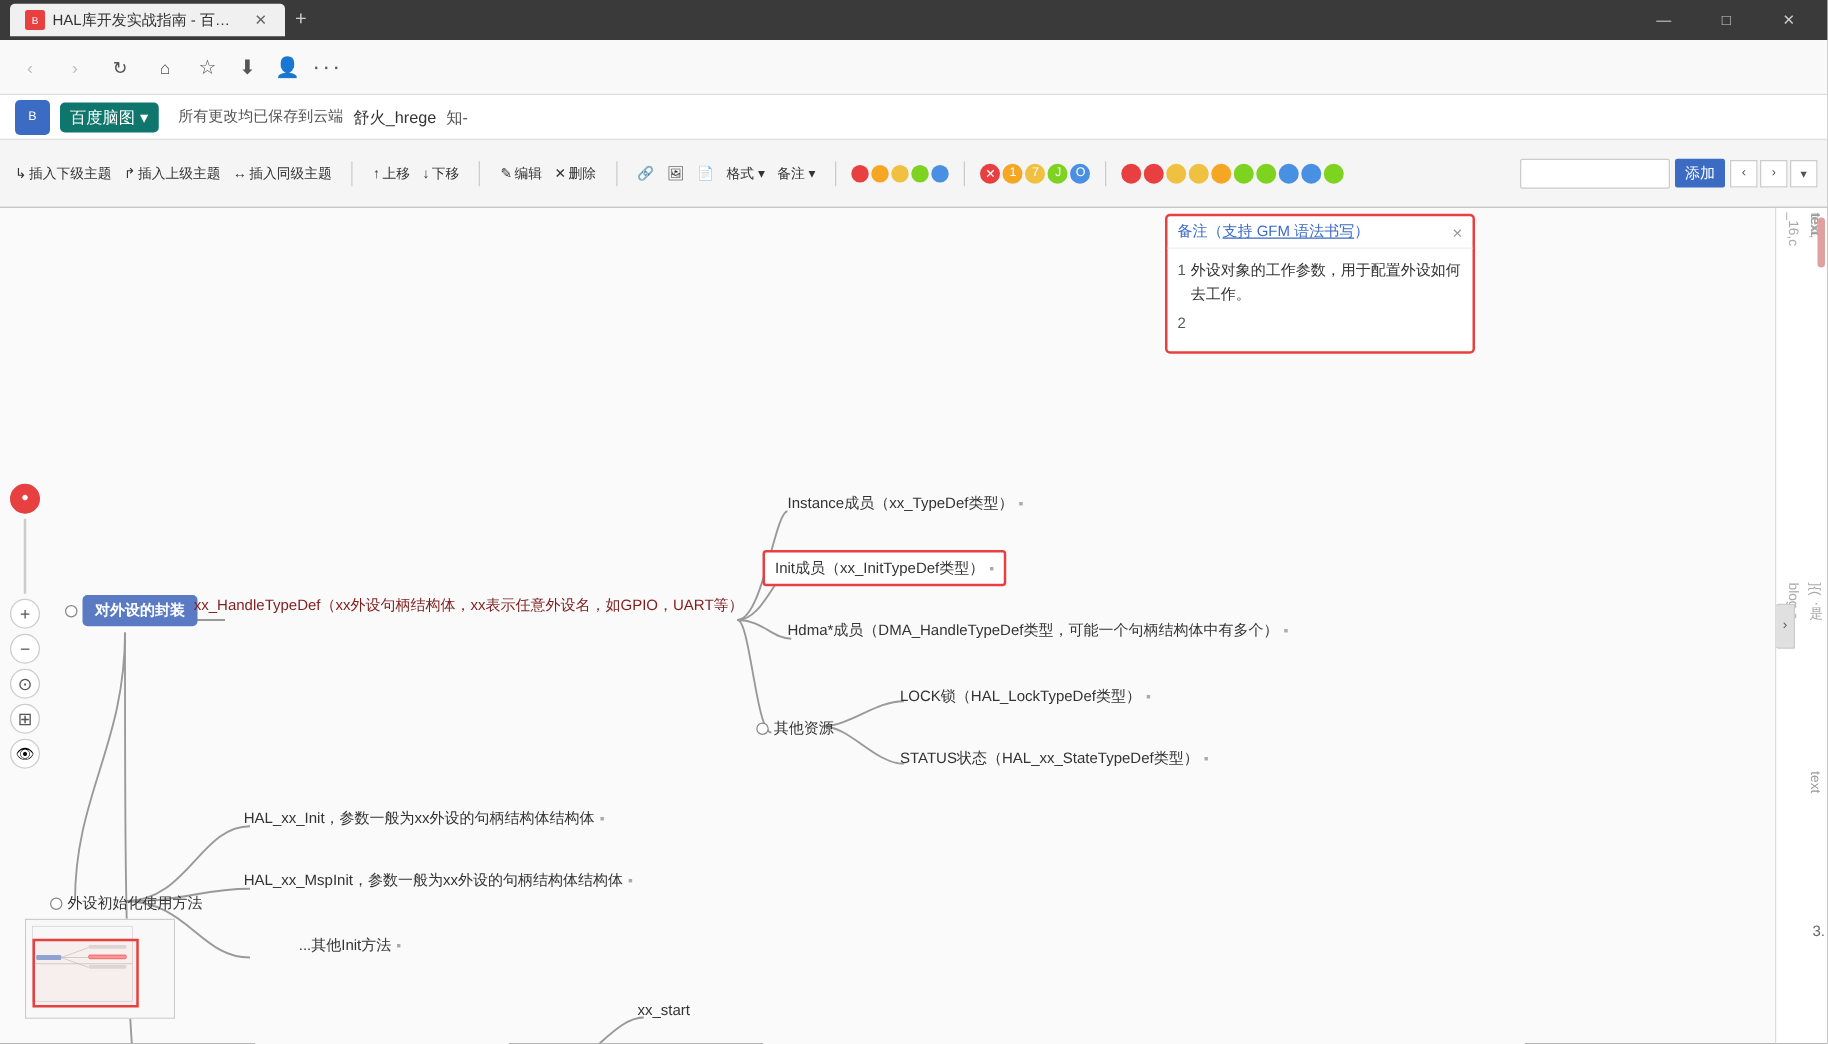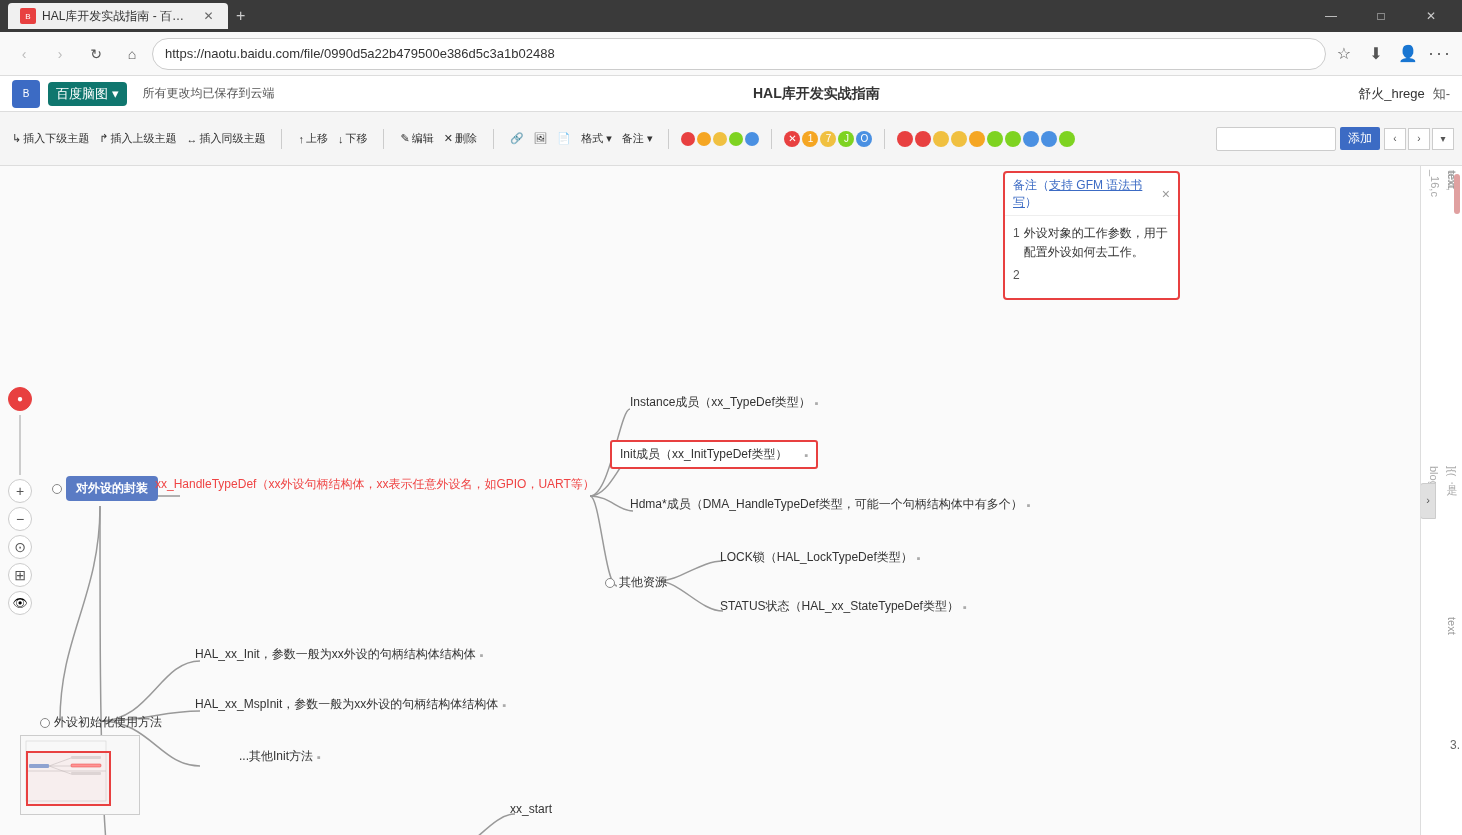--- a/index.html
+++ b/index.html
@@ -52,21 +52,21 @@
     .main-area { display: flex; flex: 1; overflow: hidden; }
     .canvas { flex: 1; background: #fafafa; position: relative; overflow: hidden; }
     
     
     .node { position: absolute; }
     
     
     .mind-map-svg { position: absolute; top: 0; left: 0; width: 100%; height: 100%; pointer-events: none; }
     
     
-    .notes-popup { position: absolute; top: 8px; right: 10px; width: 177px; background: white; border: 2px solid #e84040; border-radius: 4px; z-index: 100; }
+    .notes-popup { position: absolute; top: 8px; right: 10px; width: 248px; background: white; border: 2px solid #e84040; border-radius: 4px; z-index: 100; }
     .notes-header { display: flex; align-items: center; justify-content: space-between; padding: 4px 8px; border-bottom: 1px solid #eee; }
     .notes-title { font-size: 12px; color: #3c6bc4; }
     .notes-title a { color: #3c6bc4; text-decoration: underline; cursor: pointer; }
     .notes-close { color: #999; cursor: pointer; font-size: 14px; }
     .notes-body { padding: 8px; font-size: 12px; color: #333; line-height: 1.6; }
     .notes-item { display: flex; gap: 4px; margin-bottom: 4px; }
     .notes-num { color: #555; flex-shrink: 0; }
     
     
     .mini-map { position: absolute; bottom: 20px; left: 20px; width: 120px; height: 80px; border: 1px solid #ccc; background: white; overflow: hidden; }
@@ -110,41 +110,35 @@
       <div class="title-btn">□</div>
       <div class="title-btn close">✕</div>
     </div>
   </div>
 
   <div class="nav-bar">
     <div class="nav-btn disabled">‹</div>
     <div class="nav-btn disabled">›</div>
     <div class="nav-btn">↻</div>
     <div class="nav-btn">⌂</div>
-    <div class="url-bar">
-      <span style="font-size:13px; color:#333;">https://naotu.baidu.com/file/0990d5a22b479500e386d5c3a1b02488</span>
-    </div>
     <div class="nav-icon">☆</div>
     <div class="nav-icon">⬇</div>
     <div class="nav-icon">👤</div>
     <div class="nav-icon more-btn">···</div>
   </div>
 
   <div class="app-header">
     <div class="app-logo">
         <span>B</span>
       </div>
     <div class="app-title">
       <span>百度脑图</span>
       <span>▾</span>
     </div>
     <span class="app-save-status">所有更改均已保存到云端</span>
-    <div class="app-header-center">
-      <span>HAL库开发实战指南</span>
-    </div>
     <div class="app-header-right">
       <span style="font-size:13px; color:#333;">舒火_hrege</span>
       <div style="font-size:13px; color:#555; cursor:pointer;">知-</div>
     </div>
   </div>
 
   <div class="toolbar">
     <div class="toolbar-row">
 
       <div class="toolbar-btn-group">
@@ -281,32 +275,32 @@
       </svg>
 
       <div class="node" style="left:52px; top:310px;">
         <div style="display:flex;align-items:center;gap:4px;">
           <div style="width:10px;height:10px;border:1.5px solid #888;border-radius:50%;background:white;"></div>
           <div style="background:#5a7bc4;color:white;padding:4px 10px;border-radius:4px;font-size:12px;font-weight:bold;">对外设的封装</div>
         </div>
       </div>
 
       <div class="node" style="left:155px; top:310px;">
-        <div style="font-size:12px;color:#ef4444;white-space:nowrap;">xx_HandleTypeDef（xx外设句柄结构体，xx表示任意外设名，如GPIO，UART等）</div>
+        <div style="font-size:12px;color:#7f1d1d;white-space:nowrap;">xx_HandleTypeDef（xx外设句柄结构体，xx表示任意外设名，如GPIO，UART等）</div>
       </div>
 
       <div class="node" style="left:630px; top:228px;">
         <div style="font-size:12px;color:#333;white-space:nowrap;display:flex;align-items:center;gap:4px;">
           <span>Instance成员（xx_TypeDef类型）</span>
           <span style="color:#aaa;font-size:11px;">▪</span>
         </div>
       </div>
 
       <div class="node" style="left:610px; top:274px;">
-        <div style="border:2px solid #e84040;padding:4px 8px;border-radius:3px;font-size:12px;color:#333;display:flex;align-items:center;gap:17px;background:white;">
+        <div style="border:2px solid #e84040;padding:4px 8px;border-radius:3px;font-size:12px;color:#333;display:flex;align-items:center;gap:4px;background:white;">
           <span>Init成员（xx_InitTypeDef类型）</span>
           <span style="color:#aaa;font-size:11px;">▪</span>
         </div>
       </div>
 
       <div class="node" style="left:630px; top:330px;">
         <div style="font-size:12px;color:#333;white-space:nowrap;display:flex;align-items:center;gap:4px;">
           <span>Hdma*成员（DMA_HandleTypeDef类型，可能一个句柄结构体中有多个）</span>
           <span style="color:#aaa;font-size:11px;">▪</span>
         </div>

